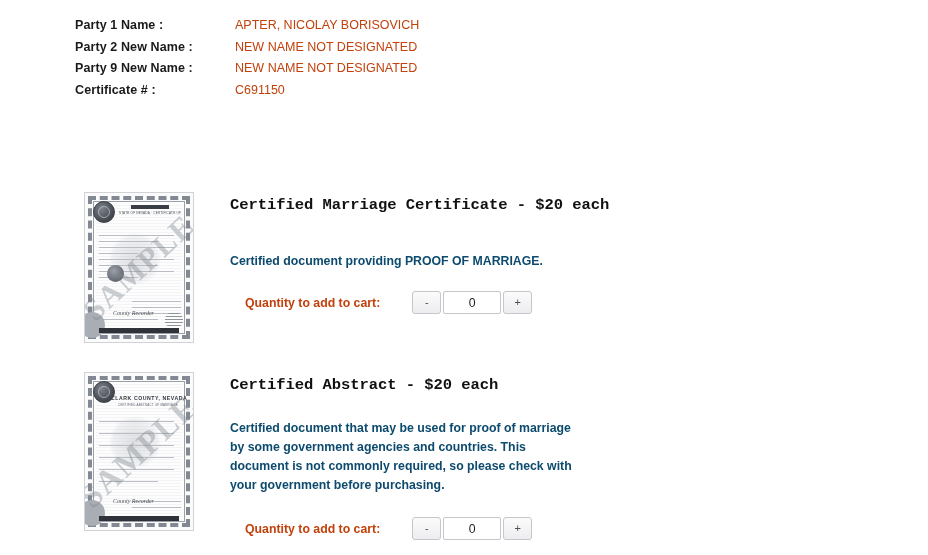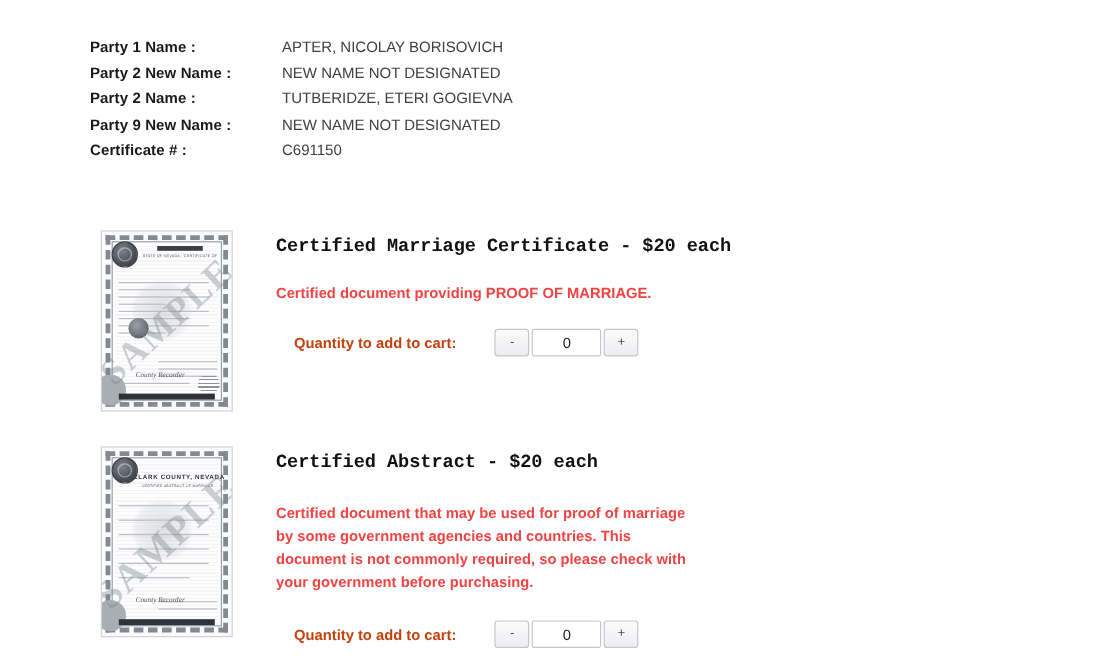--- a/index.html
+++ b/index.html
@@ -7,34 +7,34 @@
   body {
     width: 928px; height: 555px;
     background: #ffffff;
     font-family: "Liberation Sans", sans-serif;
     color: #1a1a1a;
     overflow: hidden;
     position: relative;
   }
 
   
-  .details { position:absolute; left:75px; top:32px; }
+  .details { position:absolute; left:75px; top:18px; }
   .detail-row { display:flex; align-items:baseline; height:21.5px; }
   .detail-label {
     width: 160px;
     font-size: 12.5px;
     font-weight: bold;
     color: #1a1a1a;
     letter-spacing: .1px;
     white-space: nowrap;
   }
   .detail-value {
     font-size: 12.5px;
     font-weight: normal;
-    color: #404040;
+    color: #c2410c;
     white-space: nowrap;
   }
 
   
   .product { position:absolute; left:75px; display:flex; }
   #product-0 { top:192px; }
   #product-1 { top:372px; }
 
   .thumb-wrap { width:118px; flex:0 0 118px; padding-left:9px; }
 
@@ -169,22 +169,22 @@
     font-weight:bold;
     color:#111111;
     letter-spacing:-.05px;
     margin:0;
     white-space:nowrap;
     font-family:Liberation Mono, monospace;
   }
   .product-desc {
     font-size:12.3px;
     font-weight:600;
-    color:#ef4444;
-    margin:21px 0 0 0;
+    color:#0c4a6e;
+    margin:38px 0 0 0;
     line-height:19px;
     max-width:345px;
   }
   #product-1 .product-desc { margin-top:25px; }
 
   .qty-row {
     display:flex; align-items:center;
     margin-top:20px; padding-left:15px;
   }
   #product-1 .qty-row { margin-top:22px; }
@@ -227,24 +227,20 @@
   <div class="detail-row">
     <span class="detail-label">Party 1 Name :</span>
     <span class="detail-value">APTER, NICOLAY BORISOVICH</span>
   </div>
 
   <div class="detail-row">
     <span class="detail-label">Party 2 New Name :</span>
     <span class="detail-value">NEW NAME NOT DESIGNATED</span>
   </div>
 
-  <div class="detail-row">
-    <span class="detail-label">Party 2 Name :</span>
-    <span class="detail-value">TUTBERIDZE, ETERI GOGIEVNA</span>
-  </div>
 
   <div class="detail-row">
     <span class="detail-label">Party 9 New Name :</span>
     <span class="detail-value">NEW NAME NOT DESIGNATED</span>
   </div>
 
 
   <div class="detail-row">
     <span class="detail-label">Certificate # :</span>
     <span class="detail-value">C691150</span>

